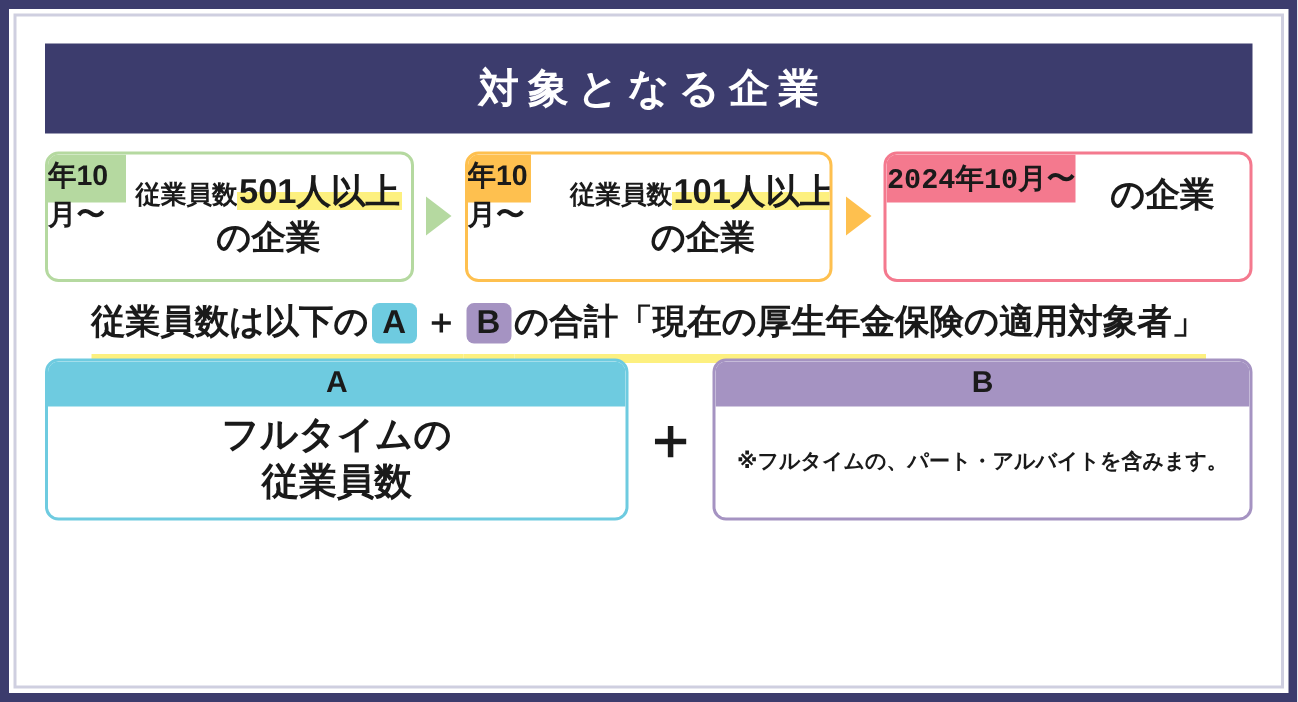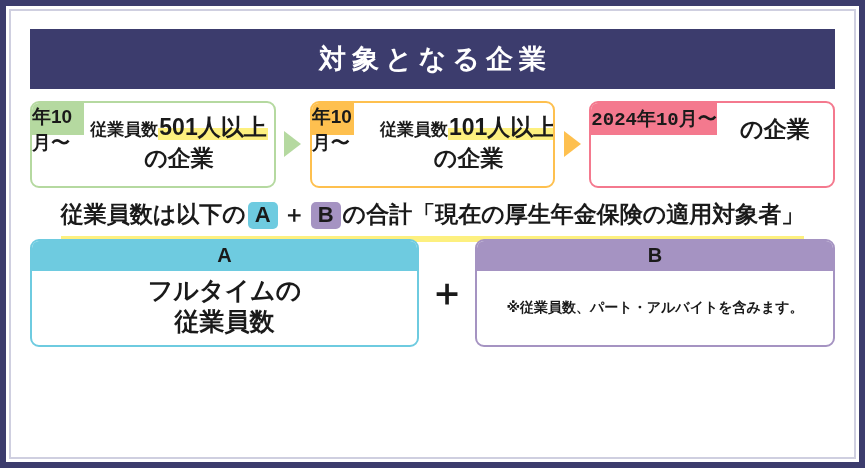--- a/index.html
+++ b/index.html
@@ -294,20 +294,20 @@
         </div>
       </div>
 
       <div class="ab-plus">＋</div>
 
       <div class="ab-card b">
         <div class="ab-head purple">
           <span>B</span>
         </div>
         <div class="ab-body">
-          <div class="ab-note">※従業員数、パート・アルバイトを含みます。</div>
+          <div class="ab-note">※フルタイムの、パート・アルバイトを含みます。</div>
         </div>
       </div>
 
     </div>
 
   </div>
 </div>
 
 </body></html>

